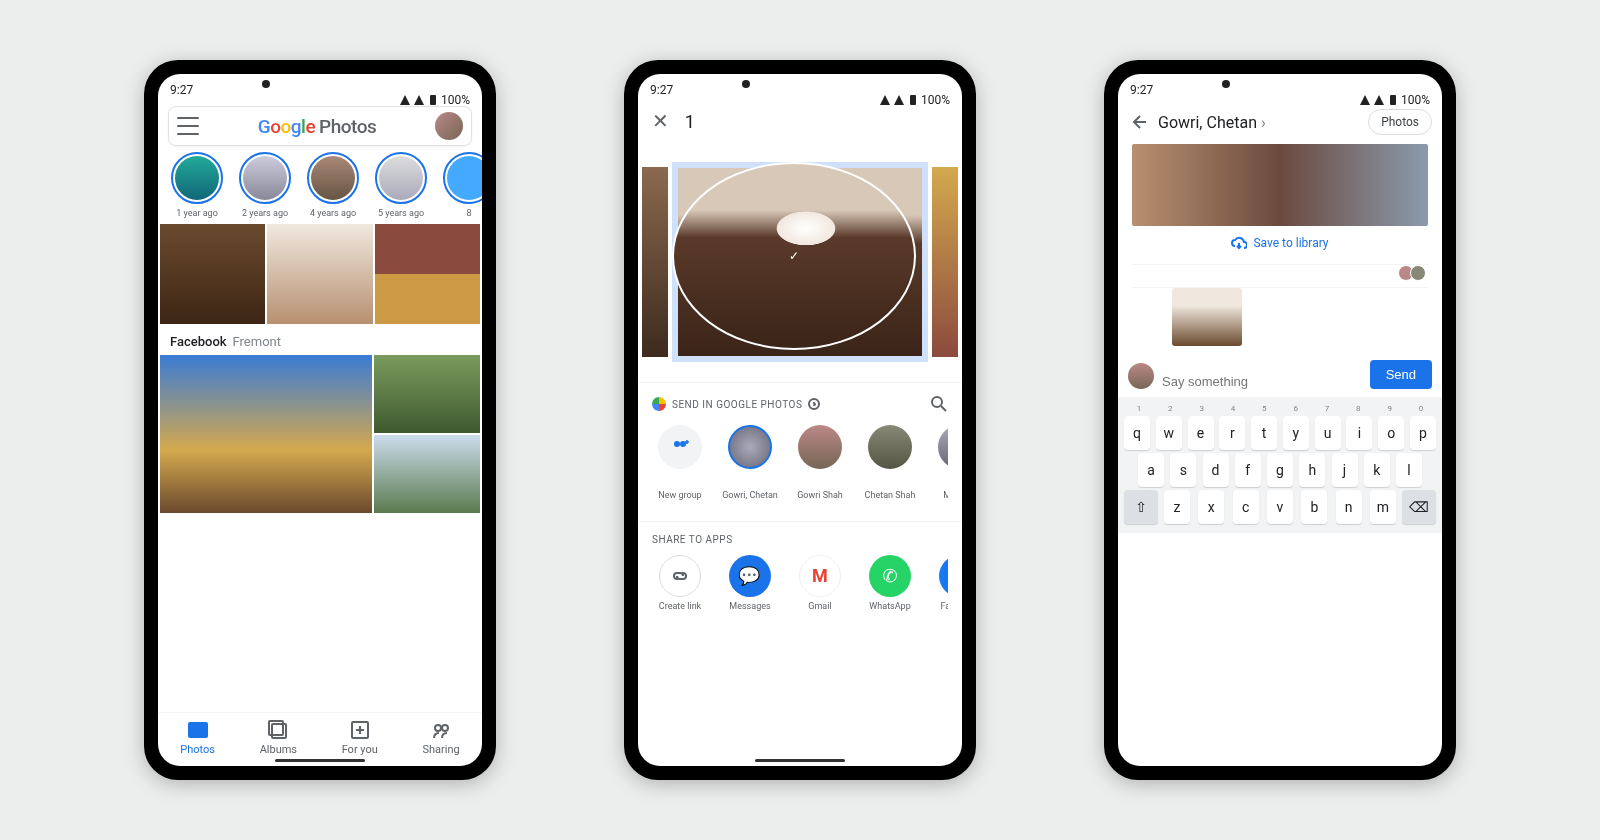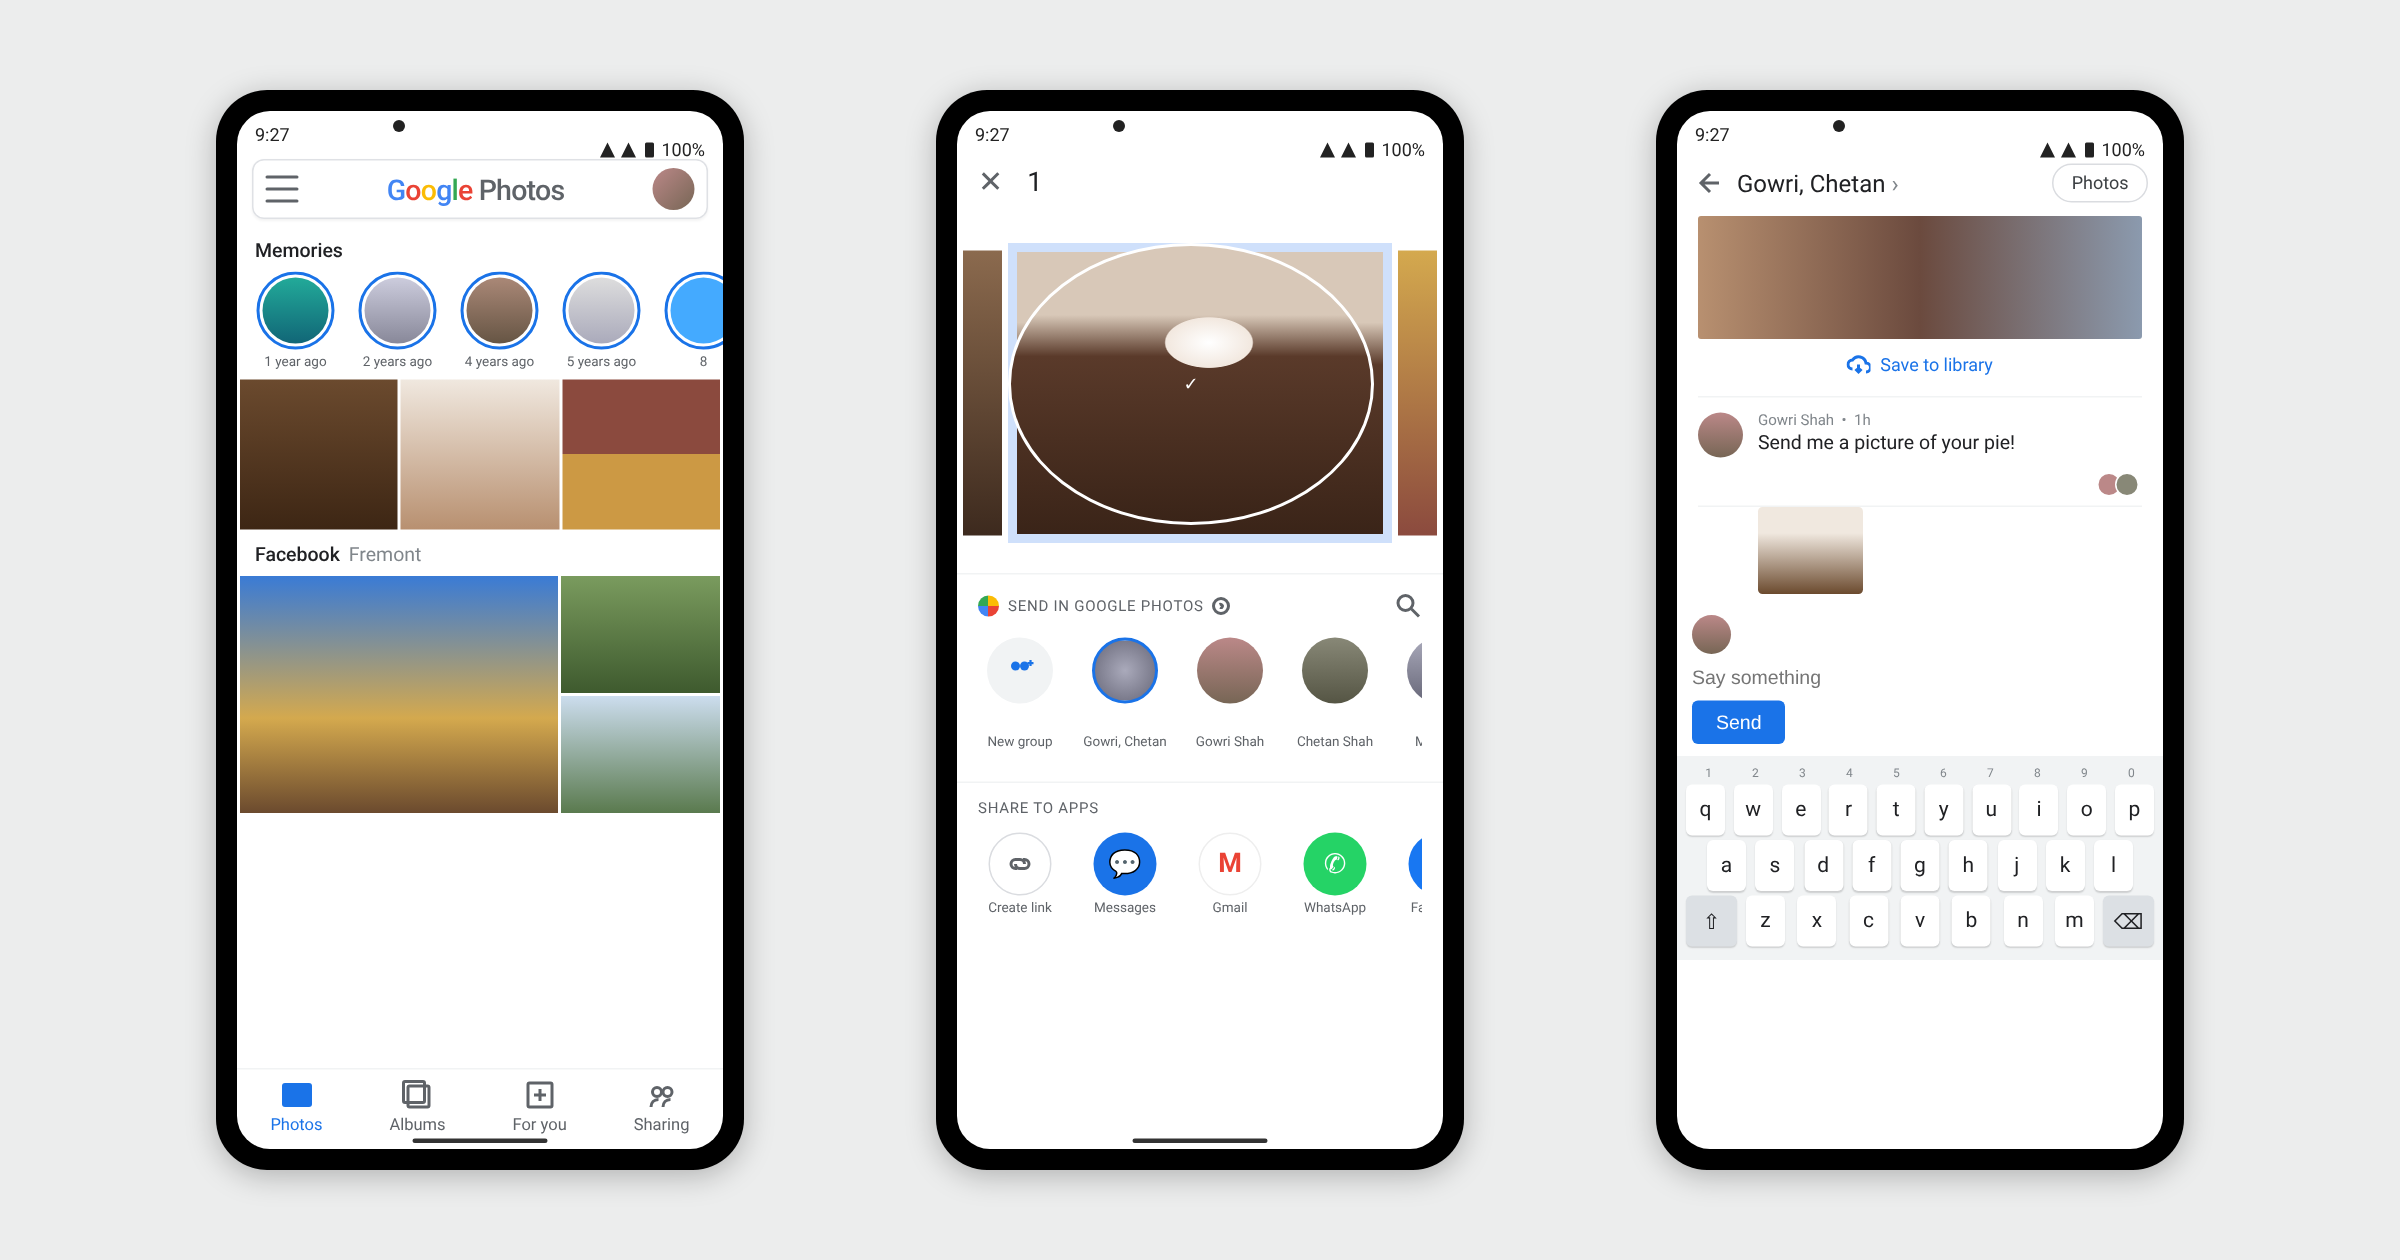--- a/index.html
+++ b/index.html
@@ -71,21 +71,21 @@
   .photos-btn{border:1px solid #dadce0;border-radius:16px;padding:5px 12px;font-size:12px;color:#3c4043;margin-left:auto;}
   .hero{height:82px;margin:0 14px;background:linear-gradient(90deg,#b89070,#6b4a3e,#8b9aae);border-radius:2px;}
   .savelib{display:flex;align-items:center;justify-content:center;gap:6px;color:#1a73e8;font-size:12px;padding:10px 0 14px;border-bottom:1px solid #f1f3f4;margin:0 14px;}
   .msg{padding:10px 14px;display:flex;gap:10px;align-items:flex-start;}
   .msg .avatar{width:30px;height:30px;}
   .msg-body .meta{font-size:10px;color:#80868b;margin-bottom:2px;}
   .msg-body .text{font-size:13px;color:#202124;}
   .seen{display:flex;justify-content:flex-end;padding:0 16px 6px;gap:-4px;}
   .seen .avatar{width:16px;height:16px;margin-left:-4px;border:1px solid #fff;}
   .attach{margin-left:54px;width:70px;height:58px;background:linear-gradient(#f0e8df 30%,#6b4a2e);border-radius:3px;margin-bottom:8px;}
-  .composer{display:flex;align-items:flex-start;gap:8px;padding:6px 10px 8px;flex-direction:column;}
+  .composer{display:flex;align-items:flex-end;gap:8px;padding:6px 10px 8px;}
   .composer input{flex:1;border:none;font-size:13px;color:#5f6368;outline:none;}
   .send-btn{background:#1a73e8;color:#fff;border:none;border-radius:4px;padding:7px 16px;font-size:13px;}
   .kbd{background:#f1f3f4;padding:4px 6px 6px;flex-shrink:0;}
   .krow{display:flex;justify-content:space-between;margin:3px 0;}
   .krow.num{font-size:8px;color:#80868b;padding:0 2px;}
   .key{background:#fff;border-radius:4px;width:26px;height:34px;display:flex;align-items:center;justify-content:center;font-size:14px;color:#202124;box-shadow:0 1px 1px rgba(0,0,0,.15);}
   .krow.r2{padding:0 14px;}
   .key.fn{background:#dce0e4;width:34px;}
   .key.space{flex:1;margin:0 4px;}
   .key.enter{background:#1a73e8;color:#fff;width:34px;border-radius:50%;}
@@ -122,21 +122,20 @@
         <span class="b">G</span>
             <span class="r">o</span>
             <span class="y">o</span>
             <span class="b">g</span>
             <span class="g">l</span>
             <span class="r">e</span>
         <span class="gr">Photos</span>
       </div>
       <div class="avatar"></div>
     </div>
-    <div class="sec-title">Memories</div>
     <div class="memories">
       <div class="mem">
             <div class="ring">
               <div style="background:linear-gradient(#2a9,#167)"></div>
             </div>
             <span>1 year ago</span>
           </div>
       <div class="mem">
             <div class="ring">
               <div style="background:linear-gradient(#ccd,#889)"></div>
@@ -355,27 +354,20 @@
             <span style="color:#80868b">›</span>
           </div>
       <div class="photos-btn">Photos</div>
     </div>
     <div class="hero"></div>
     <div class="savelib">
       <svg width="16" height="14" fill="none" stroke="#1a73e8" stroke-width="2">
             <path d="M4 10a3 3 0 010-6 5 5 0 019 2 3 3 0 010 6M8 7v5m-2-2l2 2 2-2"></path>
           </svg>
       <span>Save to library</span>
-    </div>
-    <div class="msg">
-      <div class="avatar" style="background:linear-gradient(#b88,#765)"></div>
-      <div class="msg-body">
-        <div class="meta"><span>Gowri Shah</span> &nbsp;•&nbsp; <span>1h</span></div>
-        <div class="text">Send me a picture of your pie!</div>
-      </div>
     </div>
     <div class="seen">
       <div class="avatar" style="background:#b88"></div>
       <div class="avatar" style="background:#887"></div>
     </div>
     <div style="border-top:1px solid #f1f3f4;margin:0 14px"></div>
     <div class="attach"></div>
     <div class="composer">
       <div class="avatar" style="width:26px;height:26px;background:linear-gradient(#b88,#765)"></div>
       <input placeholder="Say something" style="">

